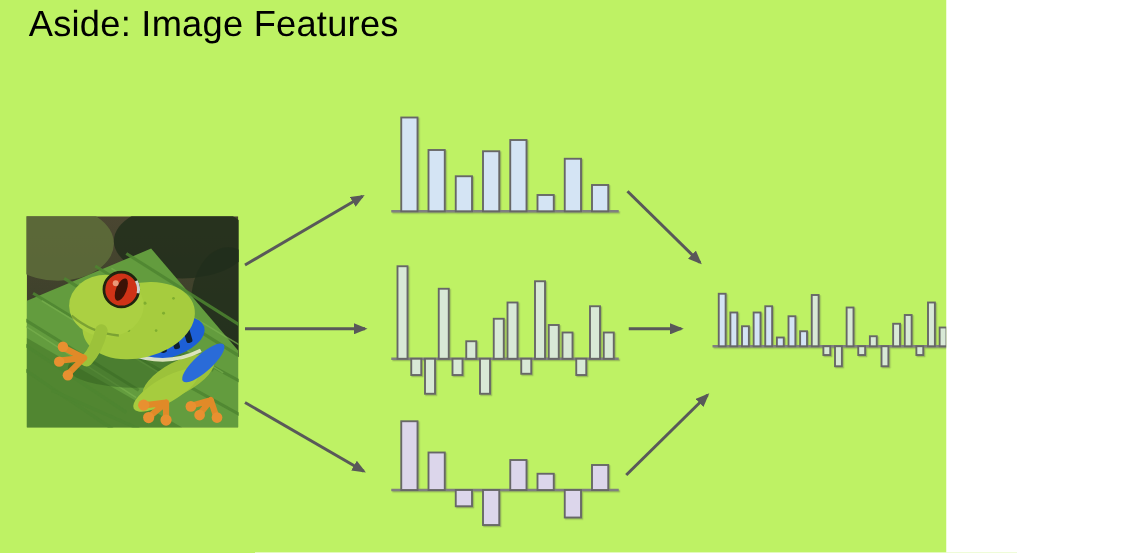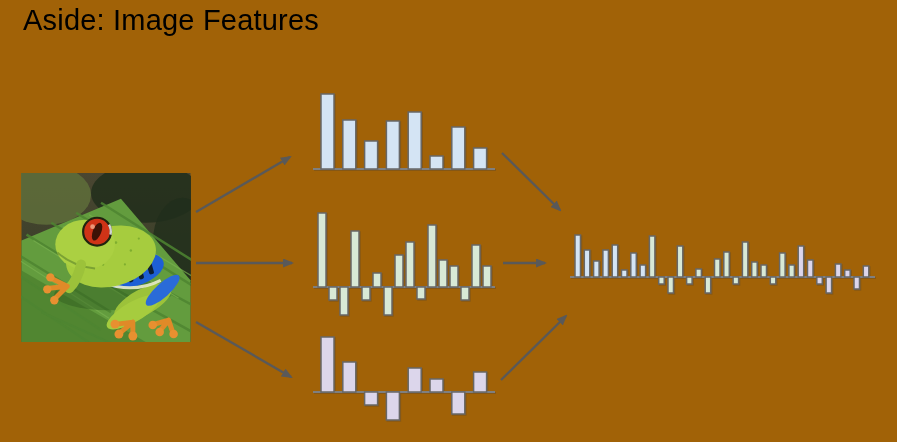--- a/index.html
+++ b/index.html
@@ -1,20 +1,20 @@
 <!DOCTYPE html>
 <html><head>
 <meta charset="utf-8">
 <style>
   html, body { margin: 0; padding: 0; background: #ffffff; }
   .slide {
     position: relative;
-    width: 897px;
+    width: 757px;
     height: 442px;
-    background: #a16207;
+    background: #bef264;
     overflow: hidden;
     font-family: "Liberation Sans", sans-serif;
   }
   .slide-title {
     position: absolute;
     left: 23px;
     top: 4px;
     margin: 0;
     font-size: 29px;
     font-weight: 400;

